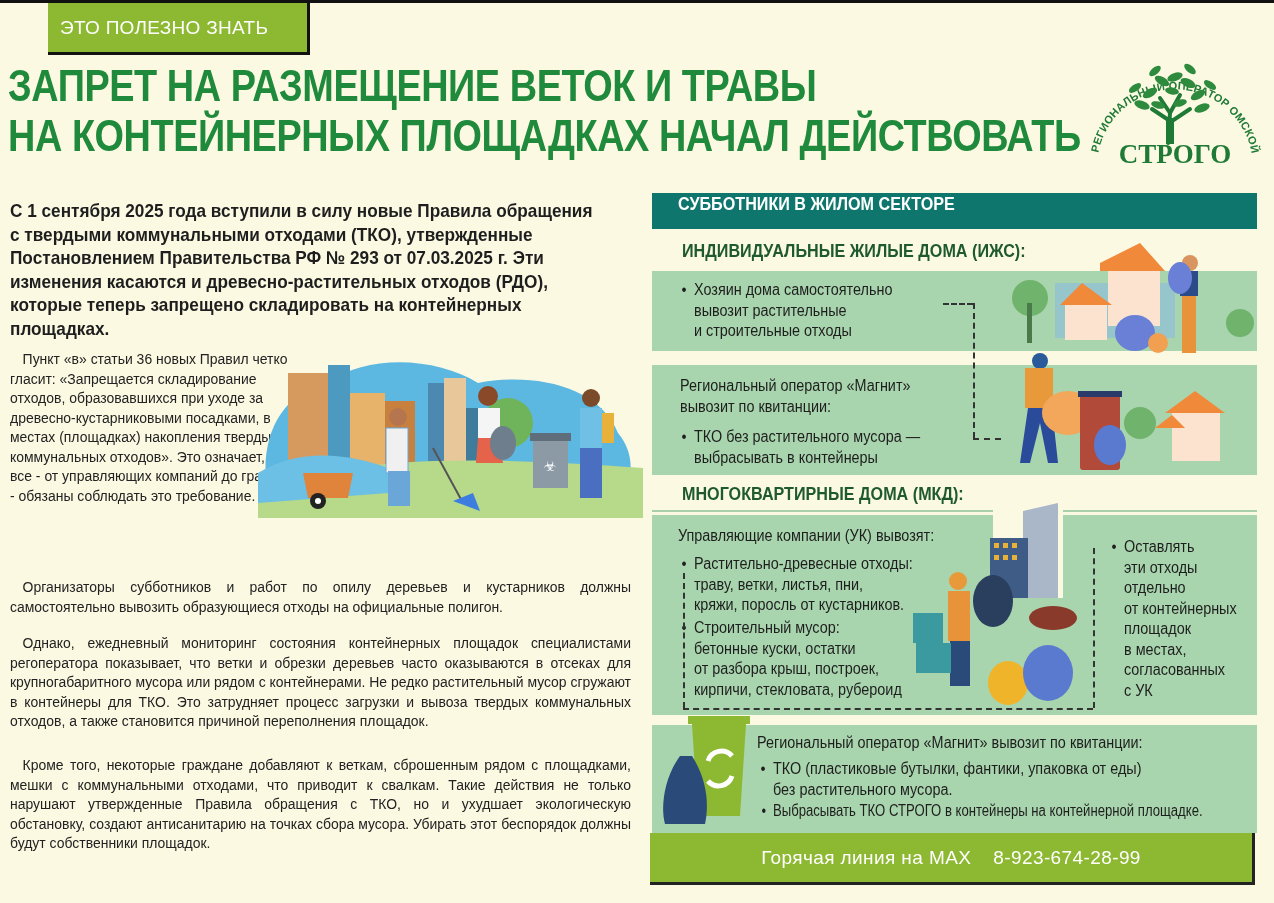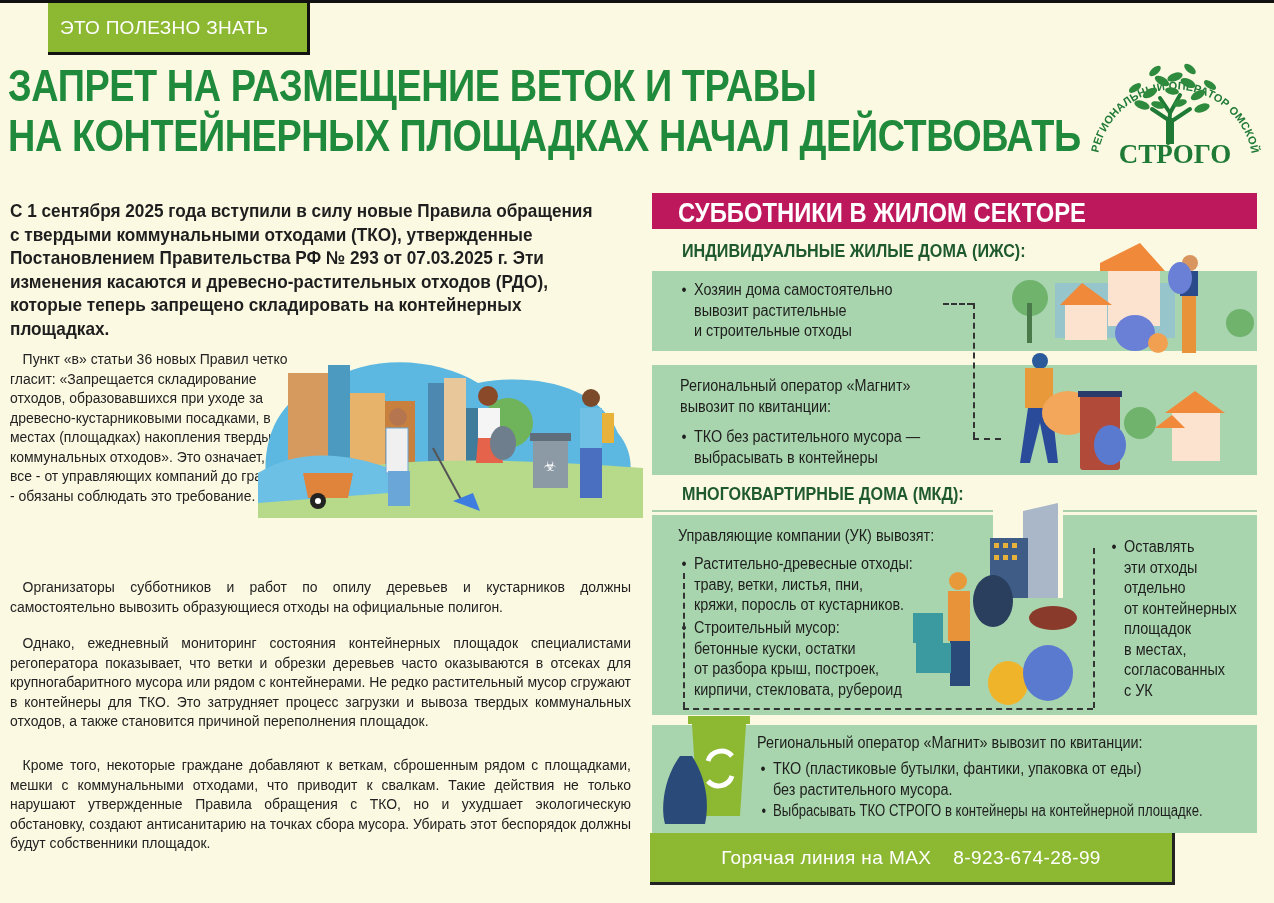--- a/index.html
+++ b/index.html
@@ -53,43 +53,43 @@
   .p1 { left: 10px; top: 346px; width: 320px; text-indent: 14px; text-align: left; }
   .p2 { left: 10px; top: 574px; width: 690px; text-indent: 14px; }
   .p3 { left: 10px; top: 630px; width: 690px; text-indent: 14px; }
   .p4 { left: 10px; top: 752px; width: 690px; text-indent: 14px; }
 
   .illustration { left: 258px; top: 350px; width: 385px; height: 165px; }
 
   
   .sec-head {
     left: 652px; top: 190px; width: 605px; height: 36px;
-    background: #be185d; color: #fff; font-weight: bold; font-size: 28px;
-    display: flex; align-items: flex-end; padding-left: 26px;
+    background: #0f766e; color: #fff; font-weight: bold; font-size: 19px;
+    display: flex; align-items: flex-start; padding-left: 26px;
   }
   .sec-head span, .subhead span { display: inline-block; transform: scaleX(0.85); transform-origin: left center; white-space: nowrap; }
   .subhead {
     color: #1e5a2c; font-weight: bold; font-size: 19px;
   }
   .sub1 { left: 682px; top: 237px; }
   .sub2 { left: 682px; top: 480px; text-align: center; }
   .line { height: 2px; background: #a7cfa9; }
 
   .panel { background: #a8d5ad; }
   .panel1 { left: 652px; top: 268px; width: 605px; height: 80px; }
   .panel2 { left: 652px; top: 362px; width: 605px; height: 110px; }
   .panel3 { left: 652px; top: 512px; width: 605px; height: 200px; }
   .panel4 { left: 652px; top: 722px; width: 605px; height: 108px; }
 
   .rt { font-size: 16px; line-height: 20.5px; color: #1e1e1e; transform: scaleX(0.9); transform-origin: left top; white-space: nowrap; }
   .bullet::before { content: "•"; position: absolute; left: -14px; }
   .bullet { position: relative; }
 
   .hotline {
-    left: 650px; top: 830px; width: 525px; height: 52px;
+    left: 650px; top: 830px; width: 605px; height: 52px;
     background: #8db832; color: #fff; font-size: 19px;
     display: flex; align-items: center; justify-content: center;
     border-right: 3px solid #222; border-bottom: 3px solid #222;
     letter-spacing: 0.4px;
   }
   .hotline .num { margin-left: 22px; }
 
   .dash-v { border-left: 2px dashed #333; width: 0; }
   .dash-h { border-top: 2px dashed #333; height: 0; }
 </style>

